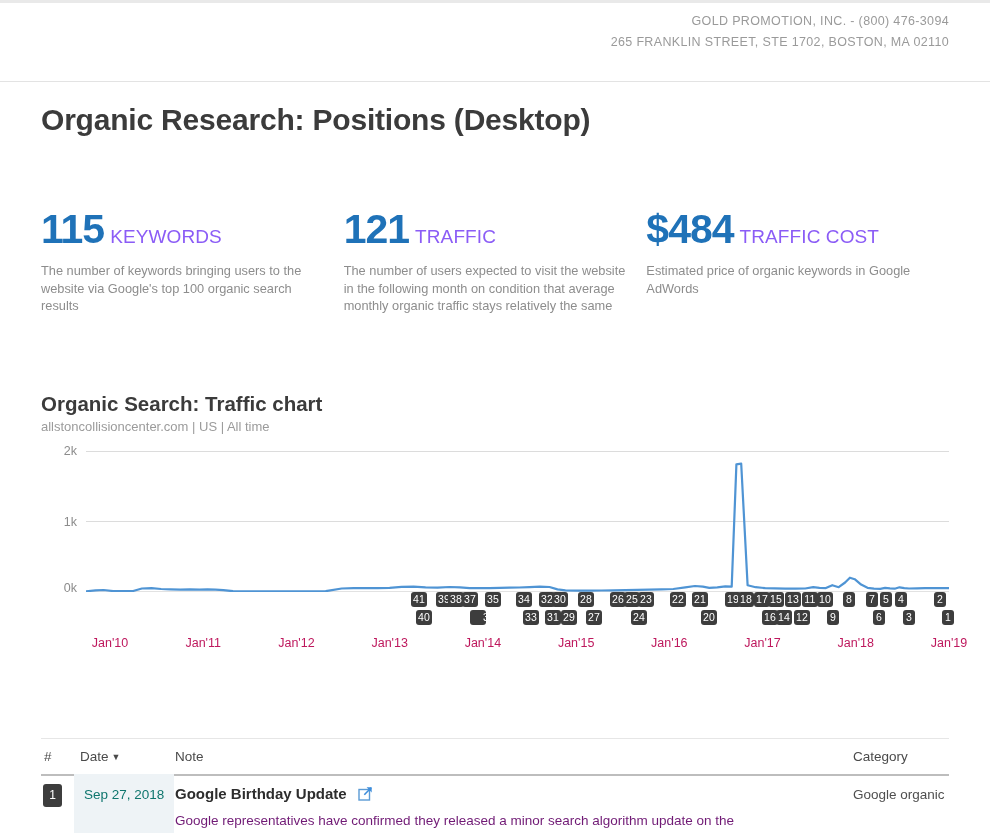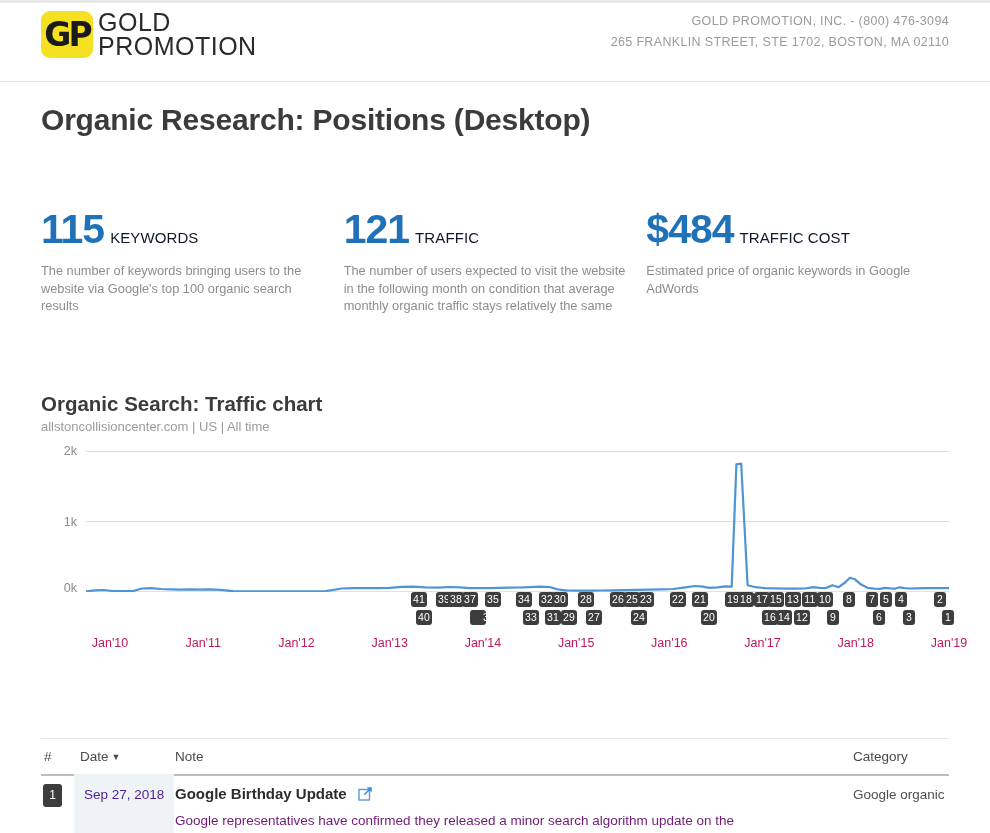--- a/index.html
+++ b/index.html
@@ -111,23 +111,23 @@
   }
   .stat-value {
     font-size: 41px;
     font-weight: 700;
     color: #1f72b8;
     letter-spacing: -1px;
     line-height: 44px;
   }
   .stat-label {
     margin-left: 6px;
-    font-size: 15px;
+    font-size: 19px;
     font-weight: 400;
-    color: #0f172a;
+    color: #8b5cf6;
     letter-spacing: 0.1px;
   }
   .stat-desc {
     margin-top: 11px;
     font-size: 12.8px;
     line-height: 17.5px;
     color: #8d8d8d;
     max-width: 285px;
   }
   .stat:nth-child(2) .stat-desc { max-width: 290px; }
@@ -289,21 +289,21 @@
     color: #fff;
     font-size: 12px;
     line-height: 23px;
     text-align: center;
   }
   .row-date {
     position: absolute;
     left: 43px;
     top: 13px;
     font-size: 13.5px;
-    color: #4c1d95;
+    color: #0f766e;
     white-space: nowrap;
   }
   .row-note-title {
     position: absolute;
     left: 134px;
     top: 11px;
     font-size: 15px;
     font-weight: 700;
     color: #2d2d2d;
     white-space: nowrap;
@@ -330,27 +330,20 @@
     color: #4f4f4f;
     white-space: nowrap;
   }
 </style>
 </head>
 <body>
 
 <div class="top-rule"></div>
 
 <div class="header">
-  <div class="logo-wrap">
-    <div class="logo-mark">GP</div>
-    <div class="logo-text">
-      <span>GOLD</span>
-      <span>PROMOTION</span>
-    </div>
-  </div>
   <div class="company-info">
     <span>GOLD PROMOTION, INC. - (800) 476-3094</span>
     <span>265 FRANKLIN STREET, STE 1702, BOSTON, MA 02110</span>
   </div>
 </div>
 <div class="header-divider"></div>
 
 <div class="page-title">Organic Research: Positions (Desktop)</div>
 
 <div class="stats">

